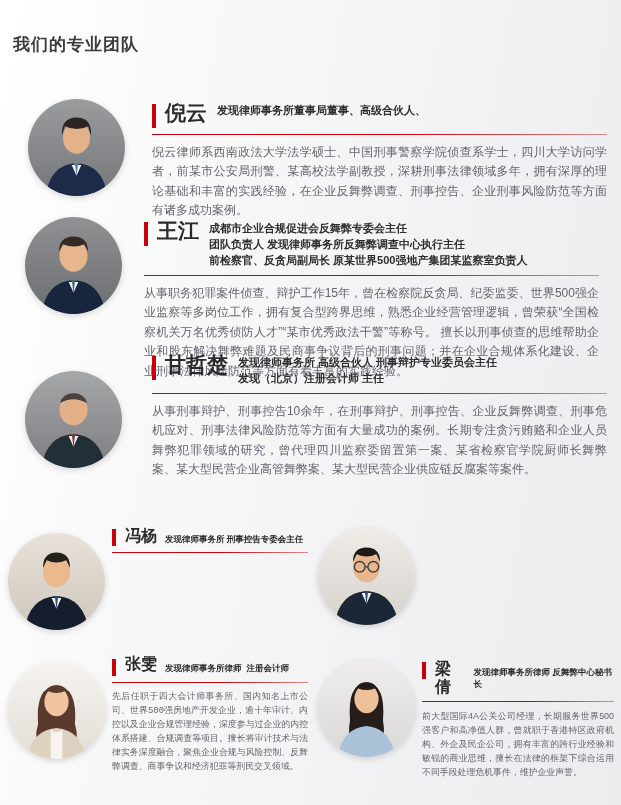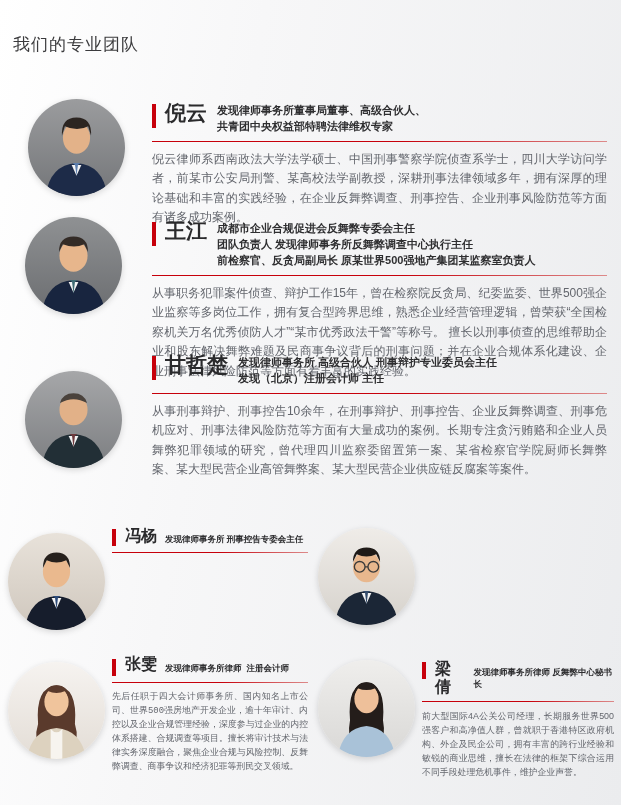--- a/index.html
+++ b/index.html
@@ -4,21 +4,21 @@
 <style>
   * { margin:0; padding:0; box-sizing:border-box; }
   html,body { width:621px; }
   body { font-family:"Liberation Sans","DejaVu Sans",sans-serif; }
   .page {
     position:relative; width:621px; height:805px; overflow:hidden;
     background:linear-gradient(100deg,#ffffff 0%,#f7f7f8 35%,#ebecee 100%);
   }
   .page-title {
     position:absolute; left:13px; top:33px;
-    font-size:17px; font-weight:normal; color:#3b3b3d; letter-spacing:1px;
+    font-size:17px; font-weight:bold; color:#3b3b3d; letter-spacing:1px;
   }
   .photo {
     position:absolute; border-radius:50%; overflow:hidden;
     width:97px; height:97px; box-shadow:0 2px 6px rgba(0,0,0,0.15);
   }
   .photo svg { display:block; width:100%; height:100%; }
   .content { position:absolute; }
   .hdr { display:flex; align-items:flex-start; }
   .accent-bar {
     width:4px; background:#c7000b; margin-right:9px; flex:0 0 4px;
@@ -63,21 +63,20 @@
       <path d="M45 68 L50 79 L55 68 Z" fill="#f4f4f4"></path>
       <path d="M48.5 68 L50 79 L51.5 68 L54 66 L46 66 Z" fill="#5d7fae"></path>
     </svg>
   </div>
   <div class="content lg" style="left:152px;top:101px;width:455px;">
     <div class="hdr">
       <div class="accent-bar"></div>
       <div class="name">倪云</div>
       <div class="titles">
         <div class="title-line">发现律师事务所董事局董事、高级合伙人、</div>
-        <div class="title-line">共青团中央权益部特聘法律维权专家</div>
       </div>
     </div>
     <div class="red-rule"></div>
     <div class="bio">倪云律师系西南政法大学法学硕士、中国刑事警察学院侦查系学士，四川大学访问学者，前某市公安局刑警、某高校法学副教授，深耕刑事法律领域多年，拥有深厚的理论基础和丰富的实践经验，在企业反舞弊调查、刑事控告、企业刑事风险防范等方面有诸多成功案例。</div>
   </div>
 
   <div class="photo" style="left:25px;top:217px;">
     <svg viewBox="0 0 100 100">
       <defs>
           <linearGradient id="g2" x1="0" y1="0" x2="0" y2="1">
@@ -86,21 +85,21 @@
           </linearGradient>
         </defs>
       <rect width="100" height="100" fill="url(#g2)"></rect>
       <ellipse cx="50" cy="40" rx="14.5" ry="16.5" fill="#e7b68c"></ellipse>
       <path d="M35 36 Q35 20 50 20 Q65 20 65 36 L61 28 Q51 33 39 28 Z" fill="#332b26"></path>
       <path d="M17 101 Q21 67 50 65 Q79 67 83 101 Z" fill="#18253f"></path>
       <path d="M45 67 L50 78 L55 67 Z" fill="#f4f4f4"></path>
       <path d="M48.5 67 L50 79 L51.5 67 L54 65 L46 65 Z" fill="#3f6c74"></path>
     </svg>
   </div>
-  <div class="content lg" style="left:152px;top:219px;width:455px;">
+  <div class="content lg" style="left:144px;top:219px;width:455px;">
     <div class="hdr">
       <div class="accent-bar"></div>
       <div class="name">王江</div>
       <div class="titles">
         <div class="title-line">成都市企业合规促进会反舞弊专委会主任</div>
         <div class="title-line">团队负责人  发现律师事务所反舞弊调查中心执行主任</div>
         <div class="title-line">前检察官、反贪局副局长  原某世界500强地产集团某监察室负责人</div>
       </div>
     </div>
     <div class="red-rule"></div>

